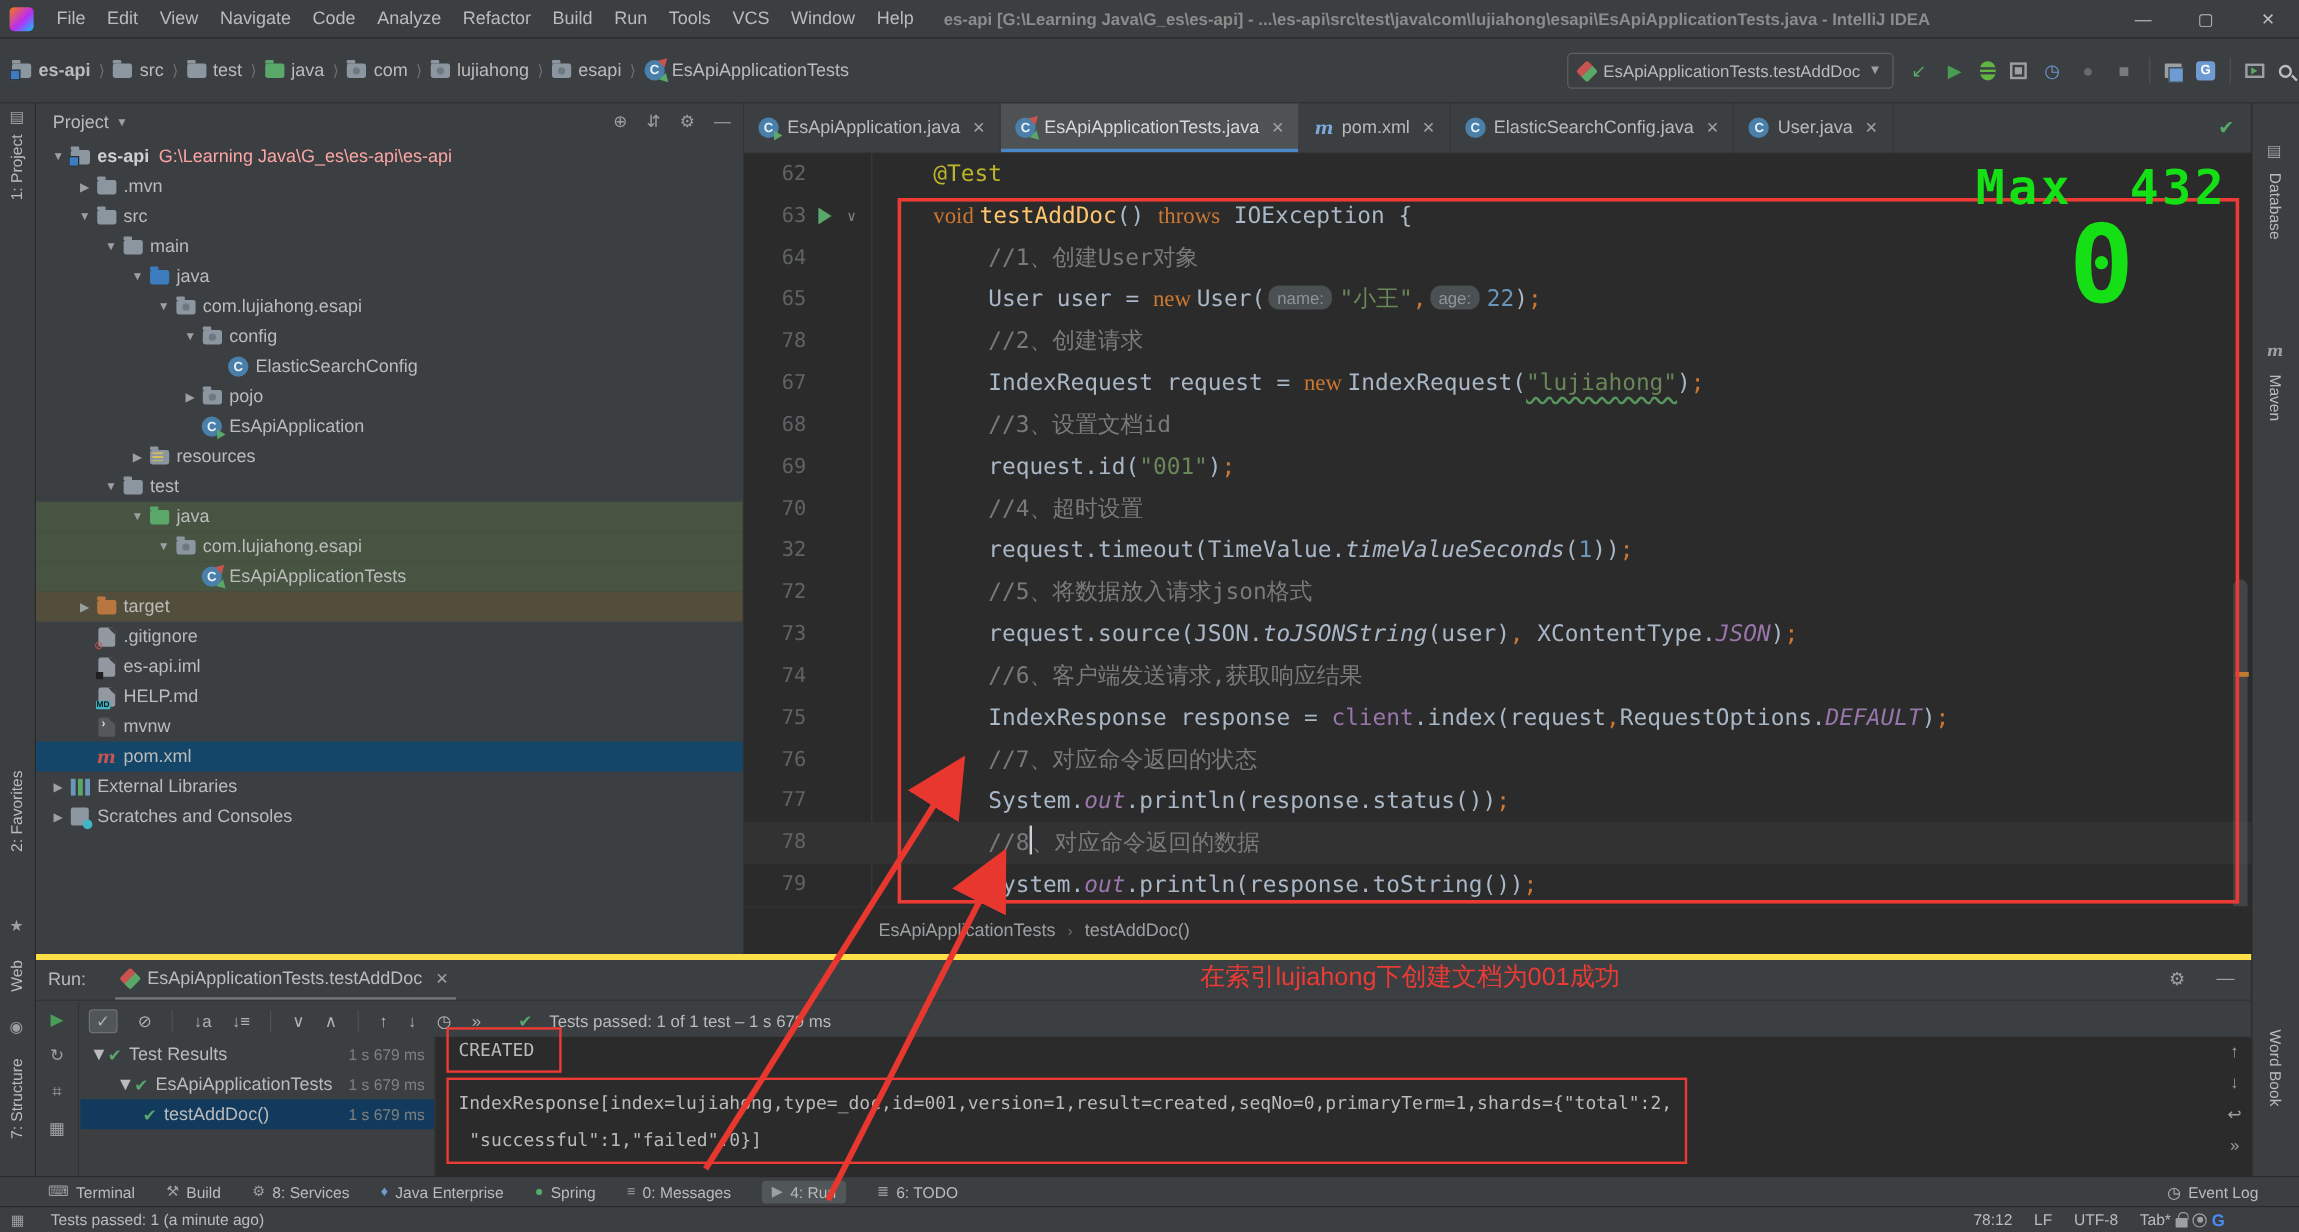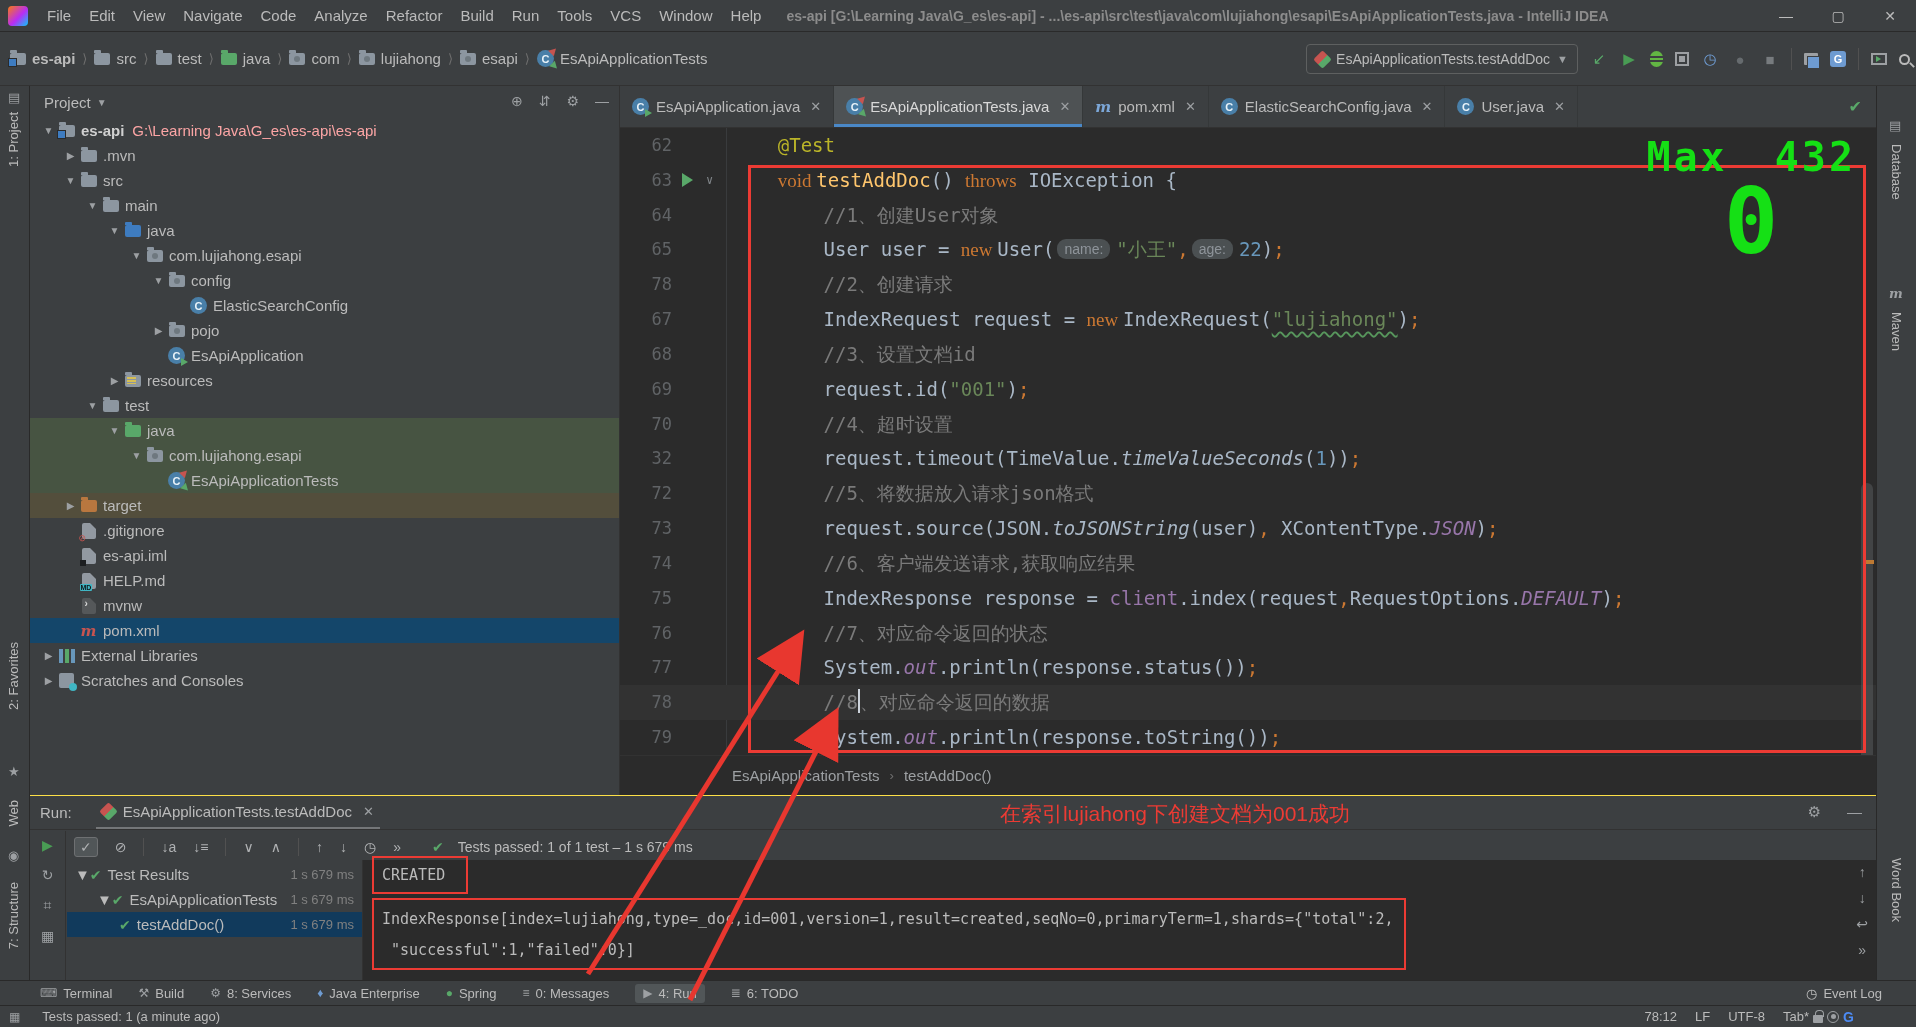--- a/index.html
+++ b/index.html
@@ -103,21 +103,21 @@
   #red-codebox { position:absolute; left:128px; top:37px; width:1118px; height:588px; border:3px solid #EC3B34; z-index:30; pointer-events:none; }
   #rec-overlay { position:absolute; right:20px; top:6px; text-align:center; color:#15E015; font-family:"DejaVu Sans Mono",monospace; font-weight:bold; z-index:40; }
   #rec-max { font-size:40px; letter-spacing:3px; word-spacing:20px; }
   #rec-count { font-size:90px; line-height:84px; }
 
   
   #ebc { left:620px; top:755px; width:1256px; height:40px; background:#2B2B2B; border-top:1px solid #323232; display:flex; align-items:center; padding-left:112px; color:#9DA0A3; }
   #ebc .bc-sep { margin:0 10px; }
 
   
-  #runpanel { left:30px; top:795px; width:1846px; height:185px; background:#3C3F41; border-top:1px solid #fde047; }
+  #runpanel { left:30px; top:795px; width:1846px; height:185px; background:#3C3F41; border-top:5px solid #fde047; }
   #run-header { height:34px; display:flex; align-items:center; border-bottom:1px solid #323232; }
   #run-label { margin-left:10px; }
   #run-tab { display:flex; align-items:center; gap:8px; margin-left:24px; height:100%; border-bottom:2px solid #747678; padding:0 6px; }
   #run-header-tools { position:absolute; right:14px; top:7px; display:flex; gap:26px; color:#9DA0A3; font-size:15px; }
   #run-lstrip { position:absolute; left:0; top:35px; bottom:0; width:36px; border-right:1px solid #323232; display:flex; flex-direction:column; align-items:center; padding-top:6px; gap:14px; }
   #run-toolbar { position:absolute; left:44px; top:37px; height:28px; display:flex; align-items:center; gap:17px; color:#AFB1B3; font-size:14px; }
   .rtb-active { background:#515658; border:1px solid #6E7072; border-radius:3px; padding:1px 5px; }
   #run-status { display:flex; align-items:center; gap:8px; margin-left:14px; color:#BBBBBB; }
   #run-tree { position:absolute; left:37px; top:66px; width:295px; bottom:0; font-size:15px; }
   .rrow { height:25px; display:flex; align-items:center; position:relative; }

